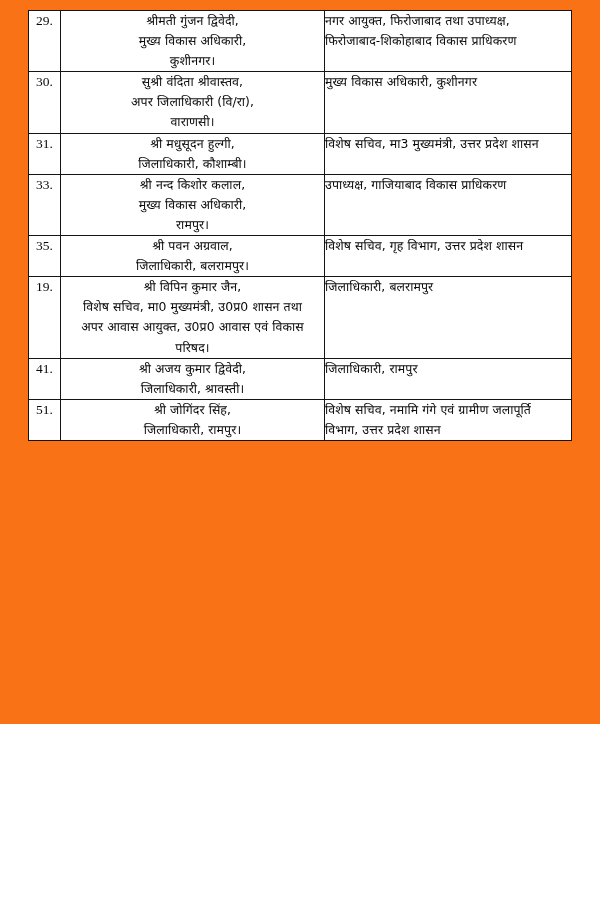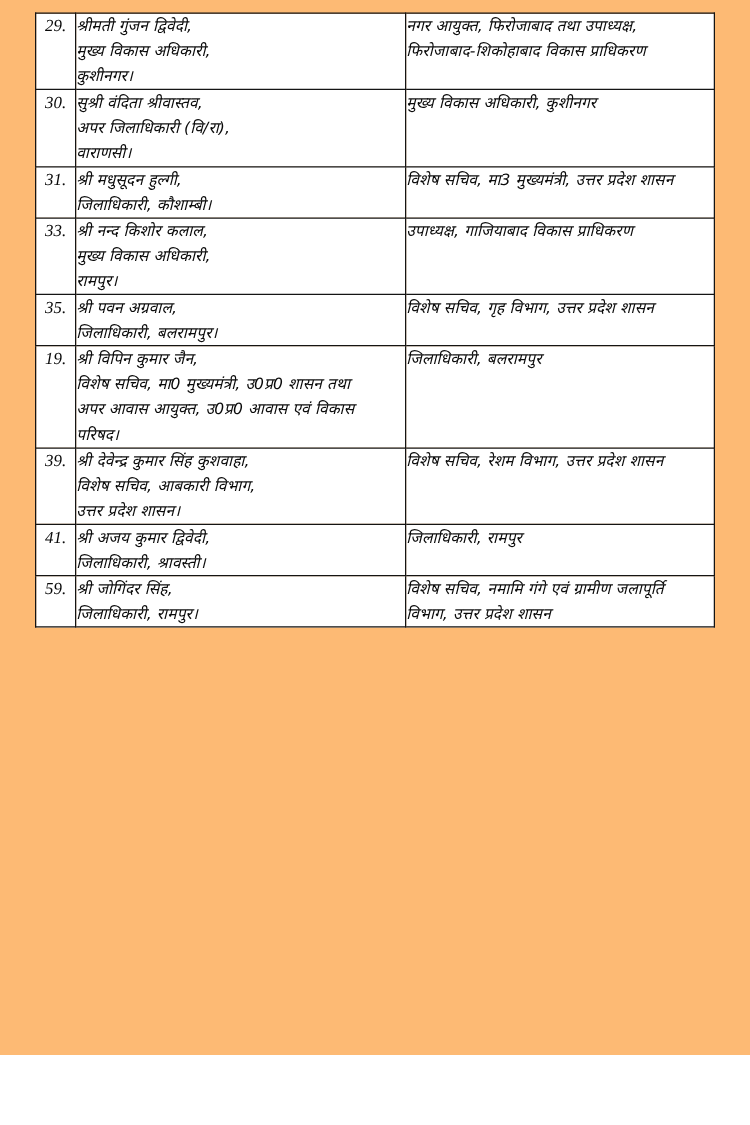--- a/index.html
+++ b/index.html
@@ -12,23 +12,22 @@
     width: 600px;
     height: 900px;
     overflow: hidden;
     font-family: "Liberation Serif", "DejaVu Serif", serif;
     color: #0a0a0a;
   }
 
   #page {
     position: relative;
     width: 600px;
-    height: 844px;
-    background: #fdba74;
-    font-style: italic;
+    height: 724px;
+    background: #f97316;
   }
 
   #transfer-table {
     position: absolute;
     left: 28px;
     top: 10px;
     width: 543px;
     border-collapse: collapse;
     table-layout: fixed;
   }
@@ -50,20 +49,21 @@
     font-size: 13.5px;
     line-height: 1.55;
     padding: 5px 2px 6px 2px;
     font-family: "Liberation Serif", "DejaVu Serif", serif;
     white-space: nowrap;
   }
 
   .cell-from {
     padding: 5px 6px 6px 9px;
     vertical-align: top;
+    text-align: center;
   }
 
   .cell-to {
     padding: 5px 9px 6px 9px;
     vertical-align: middle;
     text-align: left;
   }
 
   .dv-line {
     font-family: "DejaVu Sans", "Liberation Sans", sans-serif;
@@ -174,46 +174,33 @@
             <div class="dv-line">अपर आवास आयुक्त, उ0प्र0 आवास एवं विकास</div>
             <div class="dv-line">परिषद।</div>
           </td>
           <td class="cell-to">
             <span class="to-block">
               <div class="dv-line">जिलाधिकारी, बलरामपुर</div>
             </span>
           </td>
         </tr>
         <tr>
-          <td class="cell-sno">39.</td>
-          <td class="cell-from">
-            <div class="dv-line">श्री देवेन्द्र कुमार सिंह कुशवाहा,</div>
-            <div class="dv-line">विशेष सचिव, आबकारी विभाग,</div>
-            <div class="dv-line">उत्तर प्रदेश शासन।</div>
-          </td>
-          <td class="cell-to">
-            <span class="to-block">
-              <div class="dv-line">विशेष सचिव, रेशम विभाग, उत्तर प्रदेश शासन</div>
-            </span>
-          </td>
-        </tr>
-        <tr>
           <td class="cell-sno">41.</td>
           <td class="cell-from">
             <div class="dv-line">श्री अजय कुमार द्विवेदी,</div>
             <div class="dv-line">जिलाधिकारी, श्रावस्ती।</div>
           </td>
           <td class="cell-to">
             <span class="to-block">
               <div class="dv-line">जिलाधिकारी, रामपुर</div>
             </span>
           </td>
         </tr>
         <tr data-row-pad="bottom">
-          <td class="cell-sno">59.</td>
+          <td class="cell-sno">51.</td>
           <td class="cell-from">
             <div class="dv-line">श्री जोगिंदर सिंह,</div>
             <div class="dv-line">जिलाधिकारी, रामपुर।</div>
           </td>
           <td class="cell-to">
             <span class="to-block">
               <div class="dv-line">विशेष सचिव, नमामि गंगे एवं ग्रामीण जलापूर्ति</div>
               <div class="dv-line">विभाग, उत्तर प्रदेश शासन</div>
             </span>
           </td>

